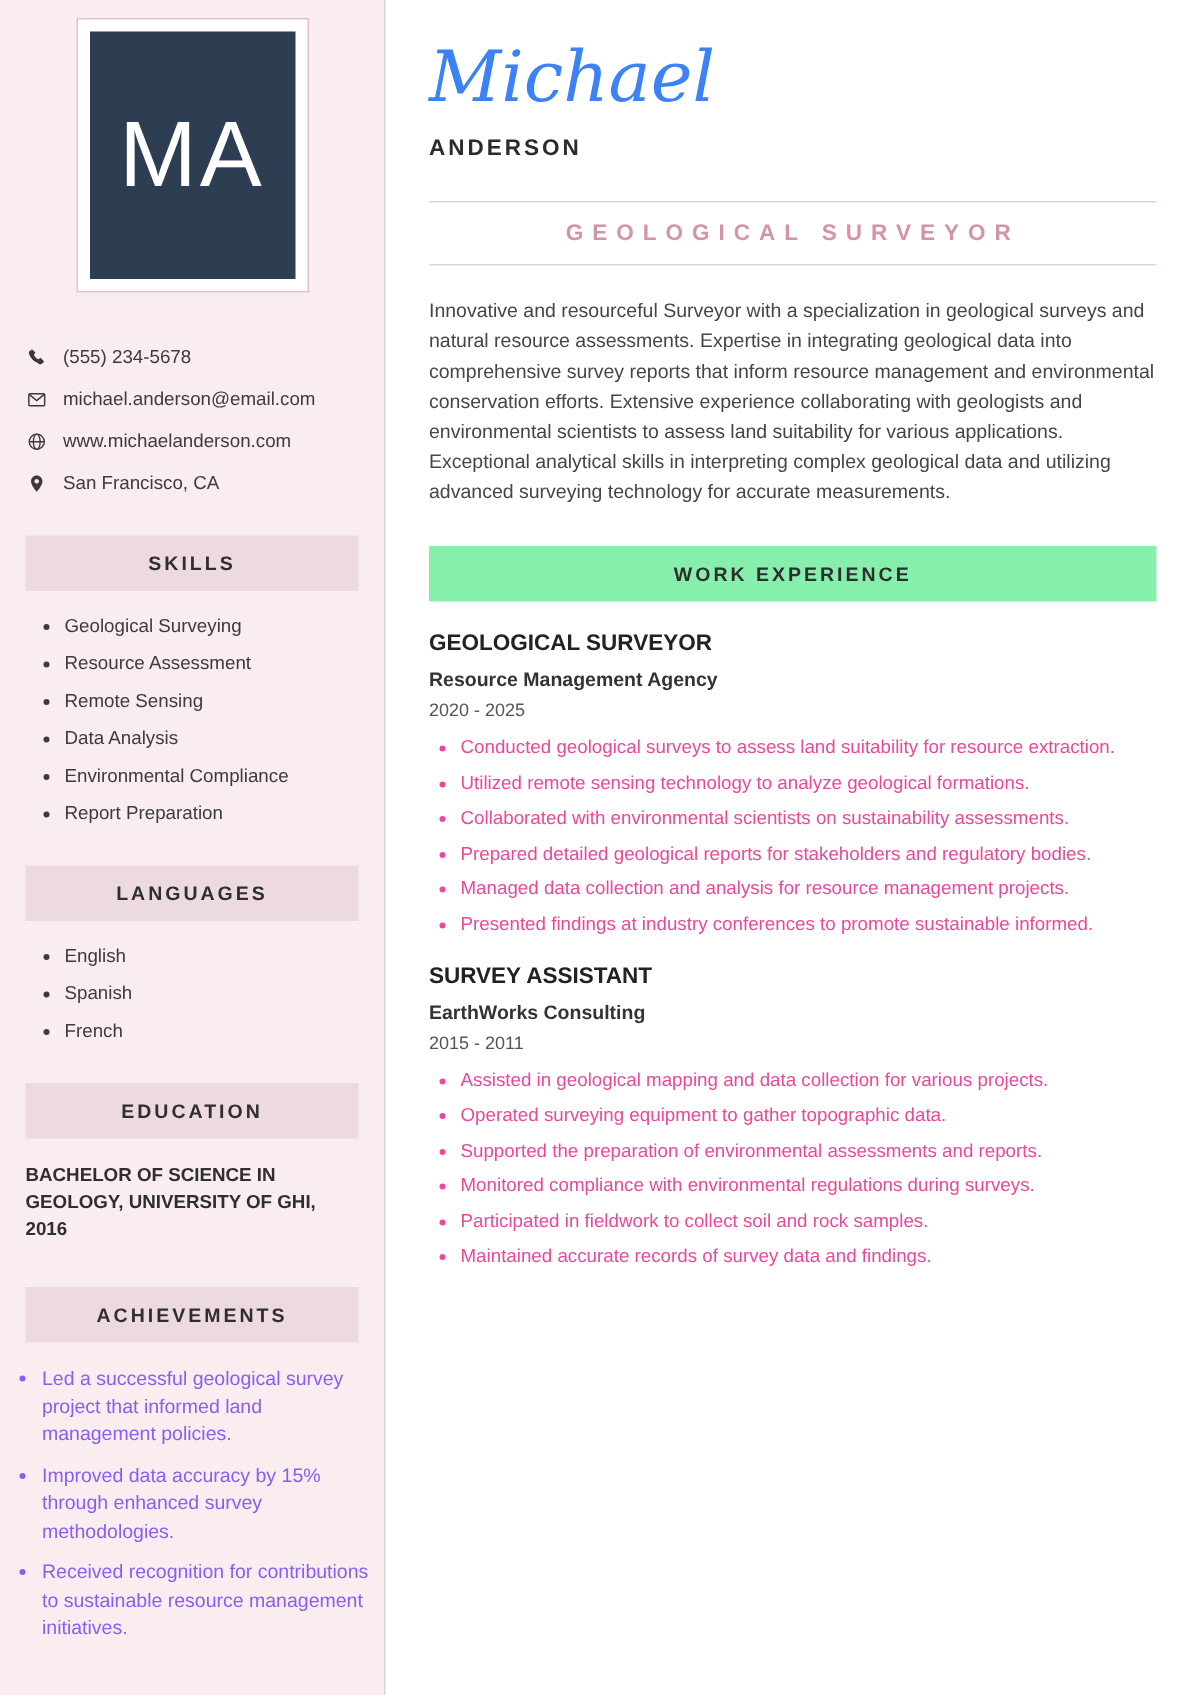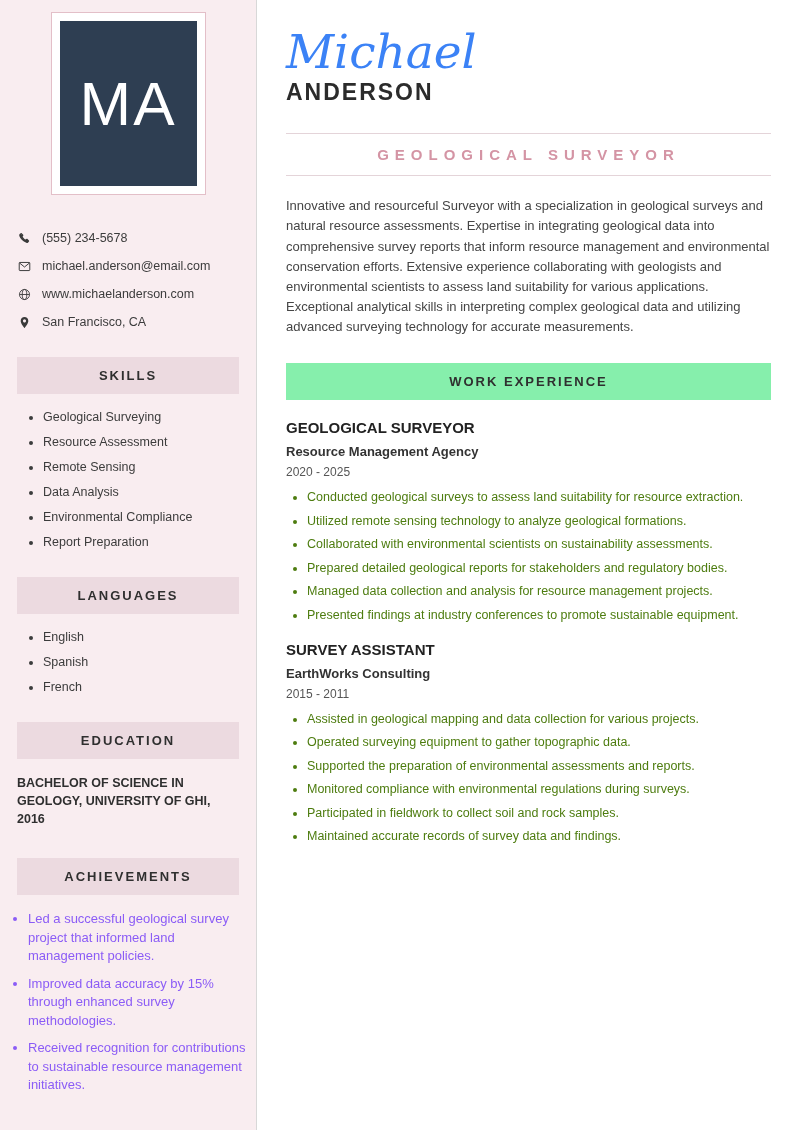--- a/index.html
+++ b/index.html
@@ -43,40 +43,40 @@
   .ach-list { margin: 15px 0 0; padding-left: 28px; }
   .ach-list li { font-size: 13px; color: #8b5cf6; margin-bottom: 9px; line-height: 1.42; padding-right: 8px; }
 
   
   .main { flex: 1; padding: 27px 29px 0 29px; }
   .first-name {
     font-family: "DejaVu Serif", serif; font-style: italic;
     font-size: 47px; line-height: 1.05; color: #3b82f6;
   }
   .last-name {
-    font-size: 23px; font-weight: bold; letter-spacing: 2px;
-    color: #2b2b2b; margin-top: 3px;
+    font-size: 15px; font-weight: bold; letter-spacing: 2px;
+    color: #2b2b2b; margin-top: 14px;
   }
   .title-band {
     margin-top: 27px; border-top: 1px solid #e4d4d9; border-bottom: 1px solid #e4d4d9;
     padding: 12px 0; text-align: center; color: #d494a4;
     font-weight: bold; letter-spacing: 6px; font-size: 15px;
   }
   .summary { margin-top: 20px; font-size: 13px; line-height: 1.55; color: #454545; }
   .section-band {
     margin-top: 26px; background: #86efac; height: 37px;
     display: flex; align-items: center; justify-content: center;
     font-weight: bold; letter-spacing: 2px; font-size: 13px; color: #2f2f2f;
   }
   .job { margin-top: 19px; }
   .job-role { font-size: 15px; font-weight: bold; color: #222222; }
   .job-company { font-size: 13px; color: #333333; margin-top: 8px; font-weight: bold; }
   .job-dates { font-size: 12px; color: #555555; margin-top: 6px; }
   .job-bullets { margin: 11px 0 0; padding-left: 21px; }
-  .job-bullets li { font-size: 12.5px; color: #4d7c0f; margin-bottom: 9.5px; }
+  .job-bullets li { font-size: 12.5px; color: #ec4899; margin-bottom: 9.5px; }
 </style>
 </head>
 <body>
 
 <div class="page">
 
   <aside class="sidebar">
 
     <div class="photo-frame">
       <div class="photo-inner">
@@ -178,21 +178,21 @@
     <section class="job">
       <div class="job-role">GEOLOGICAL SURVEYOR</div>
       <div class="job-company">Resource Management Agency</div>
       <div class="job-dates">2020 - 2025</div>
       <ul class="job-bullets">
         <li>Conducted geological surveys to assess land suitability for resource extraction.</li>
         <li>Utilized remote sensing technology to analyze geological formations.</li>
         <li>Collaborated with environmental scientists on sustainability assessments.</li>
         <li>Prepared detailed geological reports for stakeholders and regulatory bodies.</li>
         <li>Managed data collection and analysis for resource management projects.</li>
-        <li>Presented findings at industry conferences to promote sustainable equipment.</li>
+        <li>Presented findings at industry conferences to promote sustainable informed.</li>
       </ul>
     </section>
 
     <section class="job">
       <div class="job-role">SURVEY ASSISTANT</div>
       <div class="job-company">EarthWorks Consulting</div>
       <div class="job-dates">2015 - 2011</div>
       <ul class="job-bullets">
         <li>Assisted in geological mapping and data collection for various projects.</li>
         <li>Operated surveying equipment to gather topographic data.</li>

